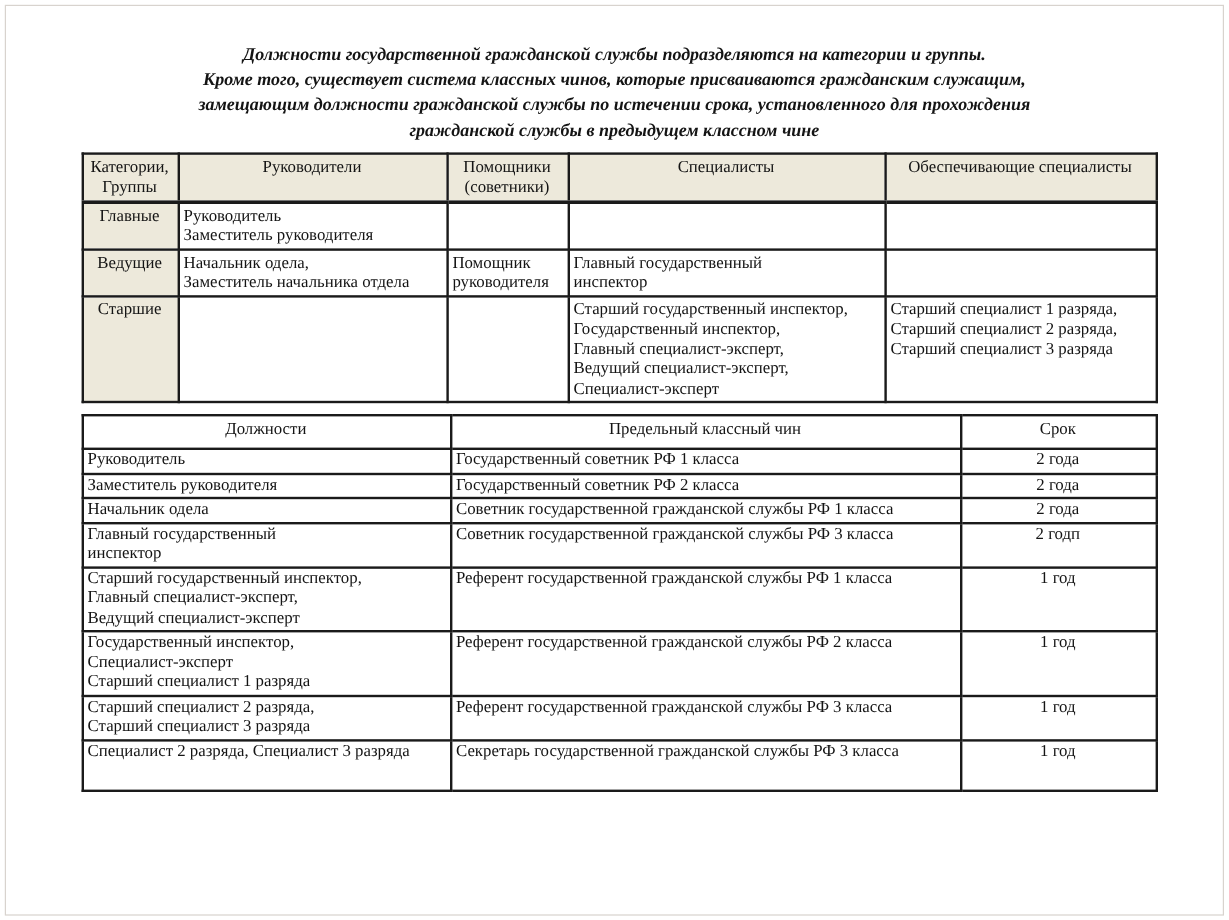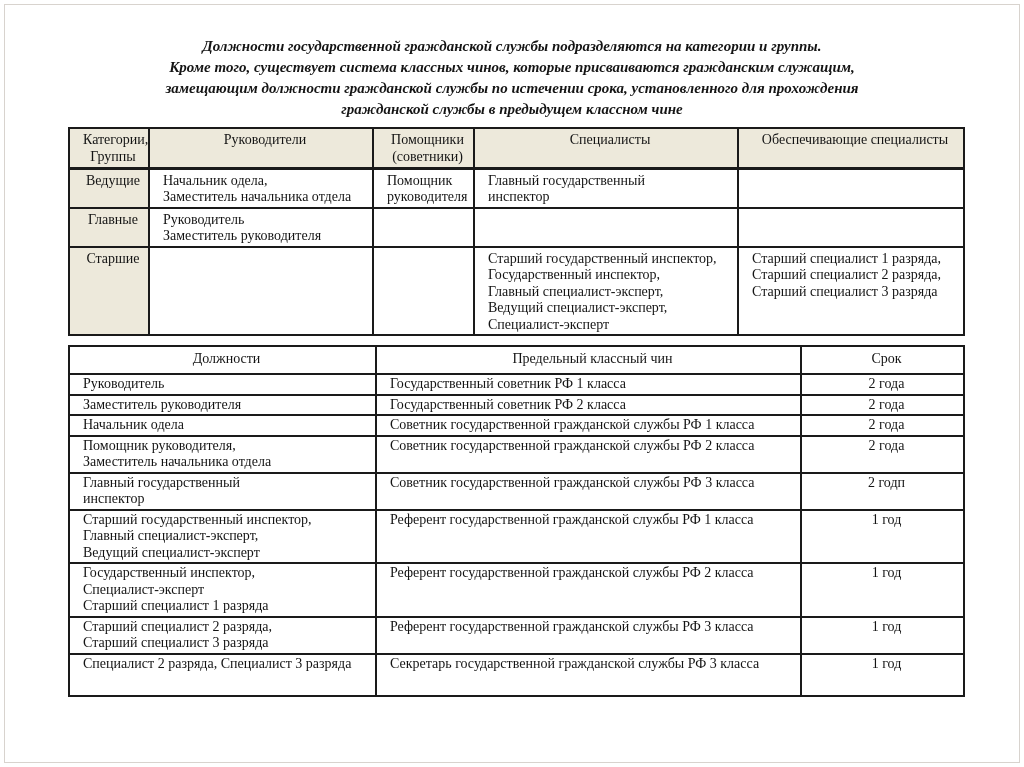--- a/index.html
+++ b/index.html
@@ -41,21 +41,21 @@
   }
   table{
     border-collapse:collapse;
     width:895px;
     table-layout:fixed;
     font-size:14px;
     line-height:16.5px;
   }
   td,th{
     border:2px solid var(--border_color);
-    padding:1px 5px 1px 13px;
+    padding:1px 5px 1px 3px;
     vertical-align:top;
     white-space:pre-line;
     font-weight:normal;
     text-align:left;
     overflow:hidden;
   }
   
   .t1 thead th{
     background:var(--header_bg);
     text-align:center;
@@ -101,36 +101,36 @@
         <th>Категории,
 Группы</th>
         <th>Руководители</th>
         <th>Помощники
 (советники)</th>
         <th>Специалисты</th>
         <th>Обеспечивающие специалисты</th>
       </tr>
     </thead>
     <tbody>
+      <tr style="height:31px">
+        <td class="cat">Главные</td>
+        <td>Руководитель
+Заместитель руководителя</td>
+        <td></td>
+        <td></td>
+        <td></td>
+      </tr>
       <tr style="height:33px">
         <td class="cat">Ведущие</td>
         <td>Начальник одела,
 Заместитель начальника отдела</td>
         <td>Помощник
 руководителя</td>
         <td>Главный государственный
 инспектор</td>
-        <td></td>
-      </tr>
-      <tr style="height:31px">
-        <td class="cat">Главные</td>
-        <td>Руководитель
-Заместитель руководителя</td>
-        <td></td>
-        <td></td>
         <td></td>
       </tr>
       <tr style="height:83px">
         <td class="cat">Старшие</td>
         <td></td>
         <td></td>
         <td>Старший государственный инспектор,
 Государственный инспектор,
 Главный специалист-эксперт,
 Ведущий специалист-эксперт,
@@ -164,26 +164,20 @@
       <tr style="height:17px">
         <td>Заместитель руководителя</td>
         <td>Государственный советник РФ 2 класса</td>
         <td class="term">2 года</td>
       </tr>
       <tr style="height:17px">
         <td>Начальник одела</td>
         <td>Советник государственной гражданской службы РФ 1 класса</td>
         <td class="term">2 года</td>
       </tr>
-      <tr style="height:34px">
-        <td>Помощник руководителя,
-Заместитель начальника отдела</td>
-        <td>Советник государственной гражданской службы РФ 2 класса</td>
-        <td class="term">2 года</td>
-      </tr>
       <tr style="height:36px">
         <td>Главный государственный
 инспектор</td>
         <td>Советник государственной гражданской службы РФ 3 класса</td>
         <td class="term">2 годп</td>
       </tr>
       <tr style="height:49px">
         <td>Старший государственный инспектор,
 Главный специалист-эксперт,
 Ведущий специалист-эксперт</td>

